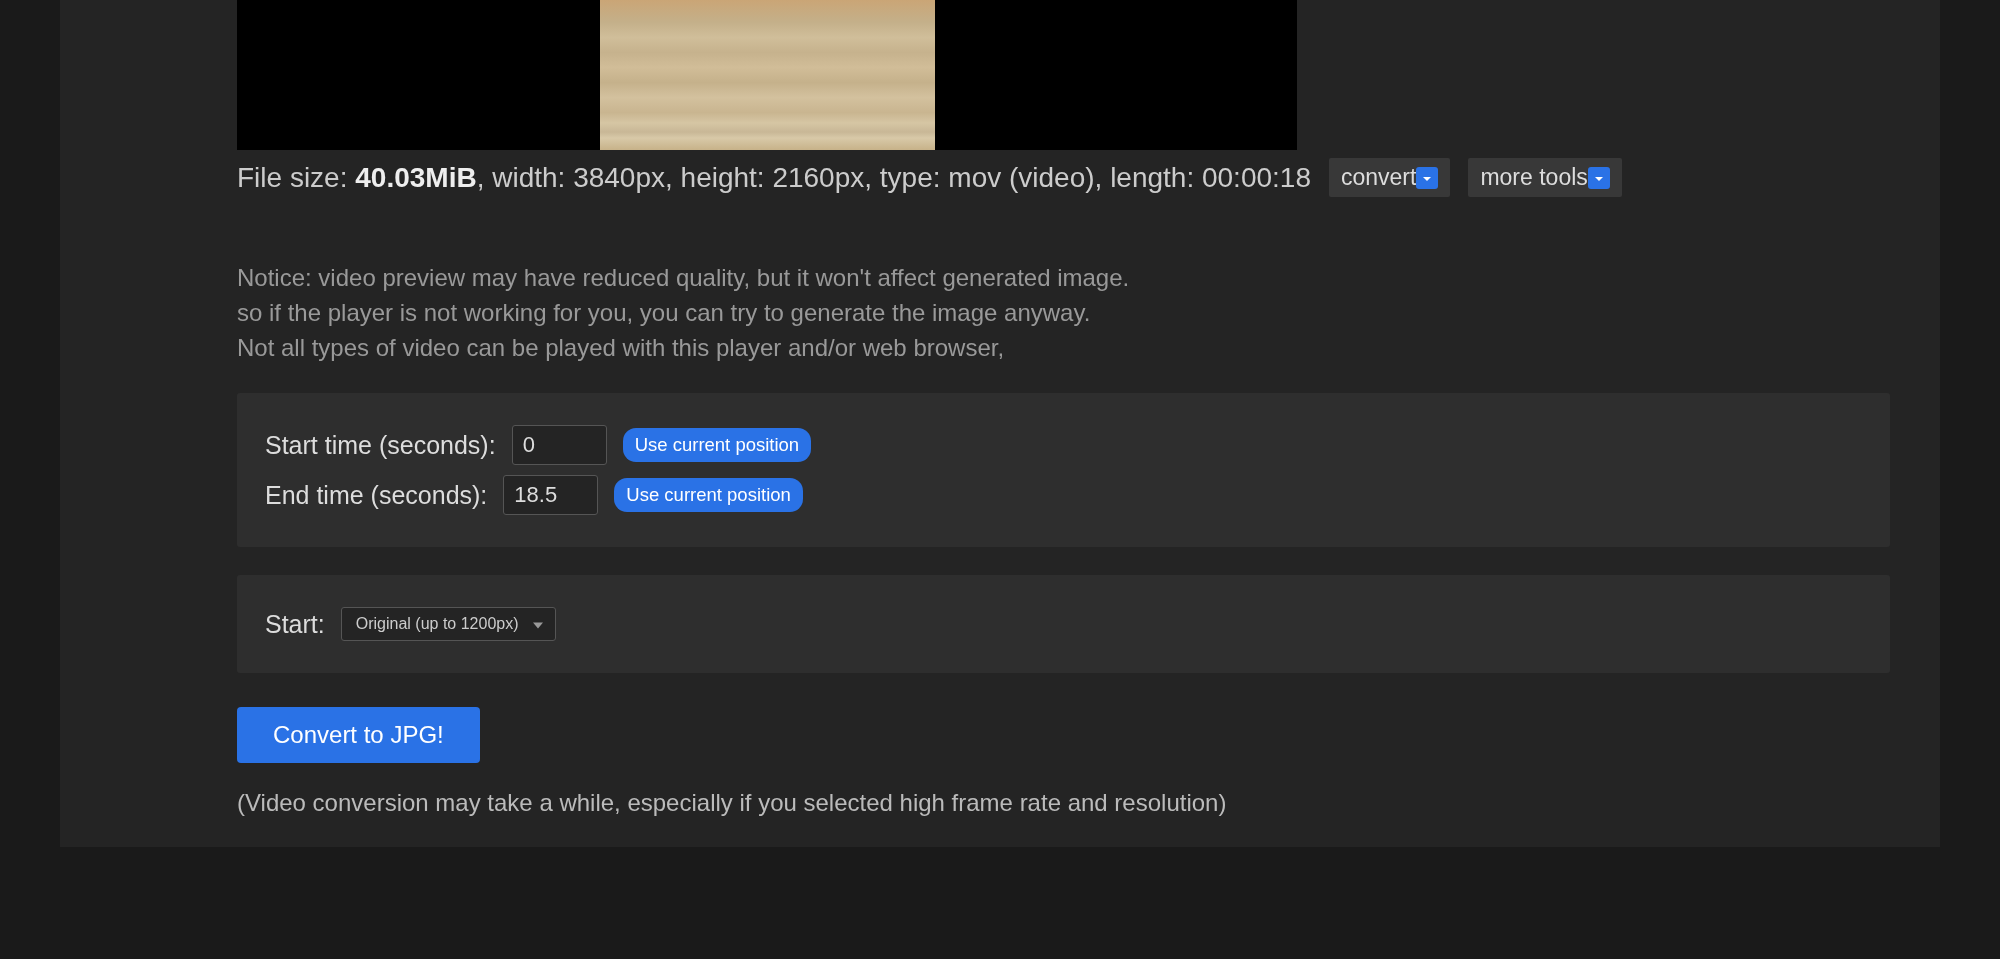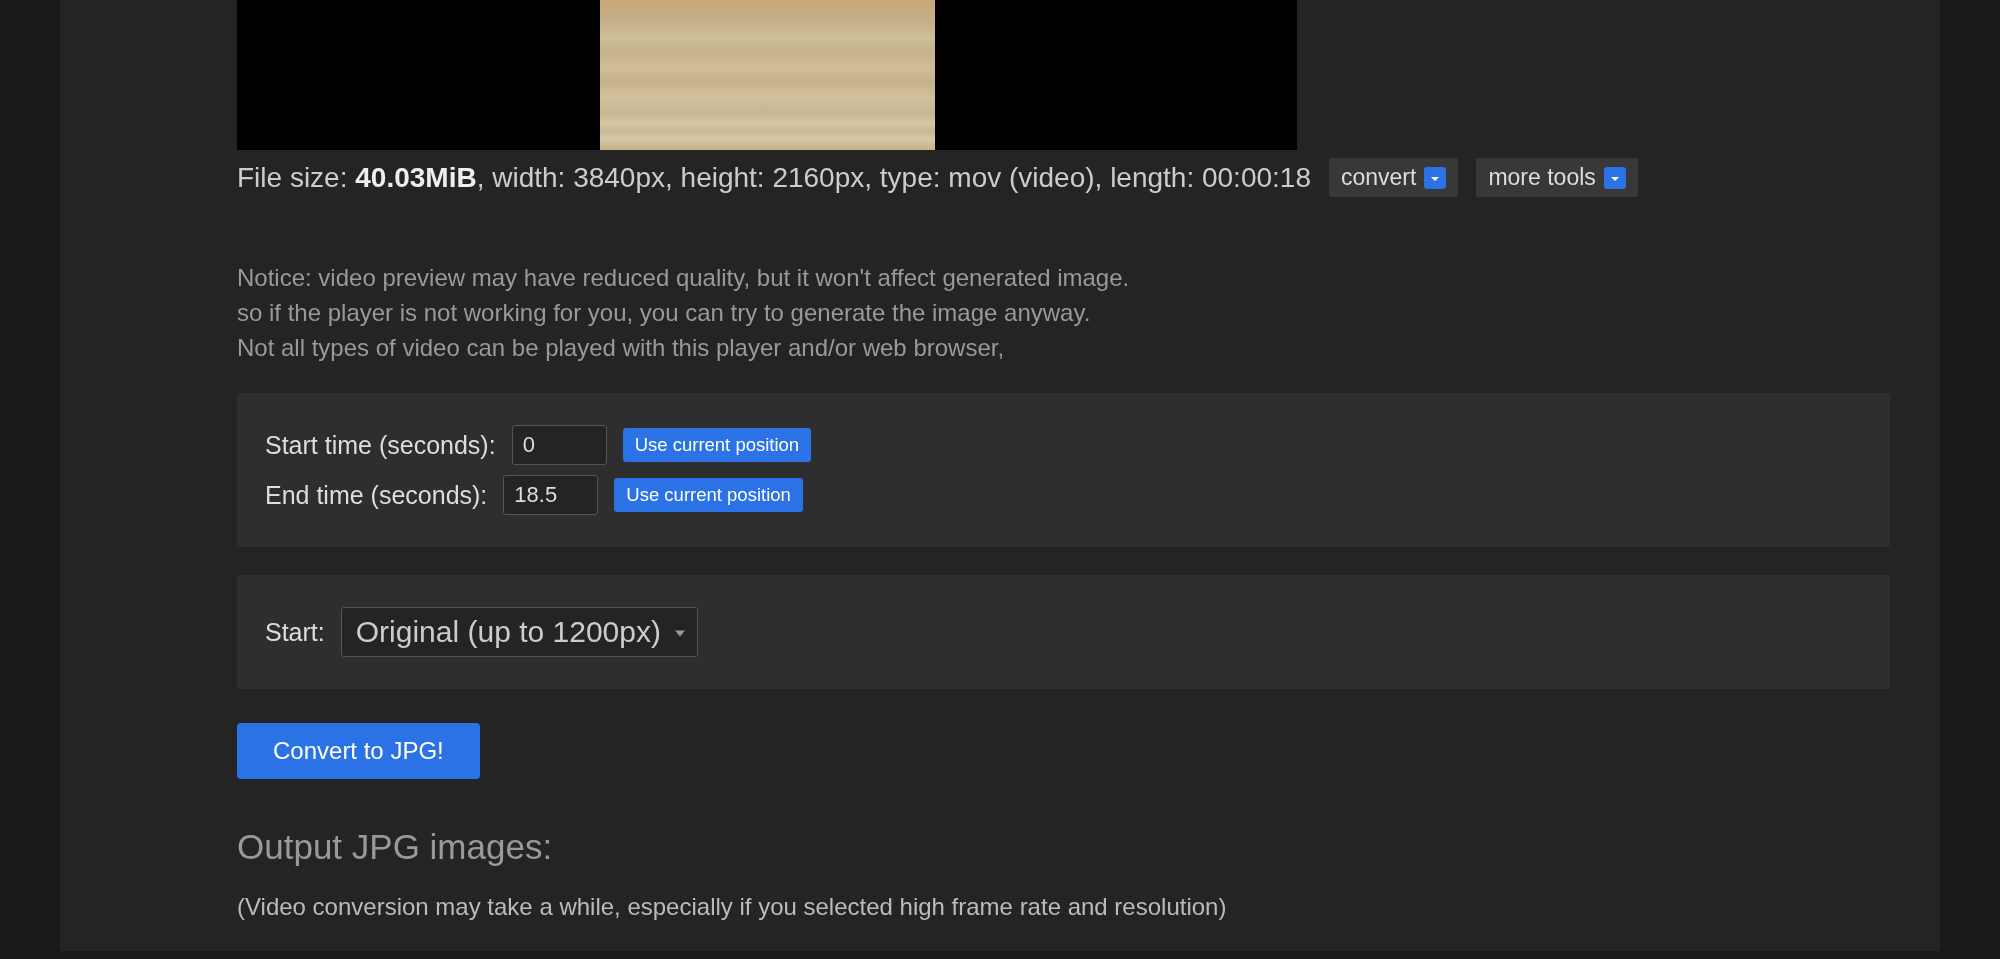--- a/index.html
+++ b/index.html
@@ -47,21 +47,20 @@
     }
     .file-info .bold { color: #eee; font-weight: 600; }
     .dropdown-btn {
       background: #383838;
       color: #ddd;
       border: none;
       padding: 6px 12px;
       font-size: 23px;
       display: flex;
       align-items: center;
-      gap: 8px;
       cursor: pointer;
       border-radius: 2px;
     }
     .dl-icon {
       width: 22px;
       height: 22px;
       background: #2a72e6;
       border-radius: 3px;
       display: inline-flex;
       align-items: center;
@@ -100,28 +99,28 @@
       padding: 6px 10px;
       width: 95px;
       border-radius: 3px;
     }
     .blue-btn {
       background: #2a72e6;
       color: #fff;
       border: none;
       padding: 6px 12px;
       font-size: 18.5px;
-      border-radius: 3px;
+      border-radius: 13px;
       cursor: pointer;
     }
     .select {
       background: #242424;
       border: 1.5px solid #555;
       color: #ccc;
-      font-size: 30px;
+      font-size: 16px;
       padding: 7px 36px 7px 14px;
       border-radius: 3px;
       position: relative;
       cursor: pointer;
       display: inline-flex;
       align-items: center;
     }
     .select::after {
       content: "";
       position: absolute;
@@ -208,17 +207,16 @@
       <div class="row">
         <label>Start:</label>
         <div class="select">
           <span>Original (up to 1200px)</span>
         </div>
       </div>
     </div>
 
     <button class="convert-btn">Convert to JPG!</button>
 
-    <h2 class="output">Output JPG images:</h2>
 
     <div class="warn">(Video conversion may take a while, especially if you selected high frame rate and resolution)</div>
   </div>
 </div>
 
 </body></html>

